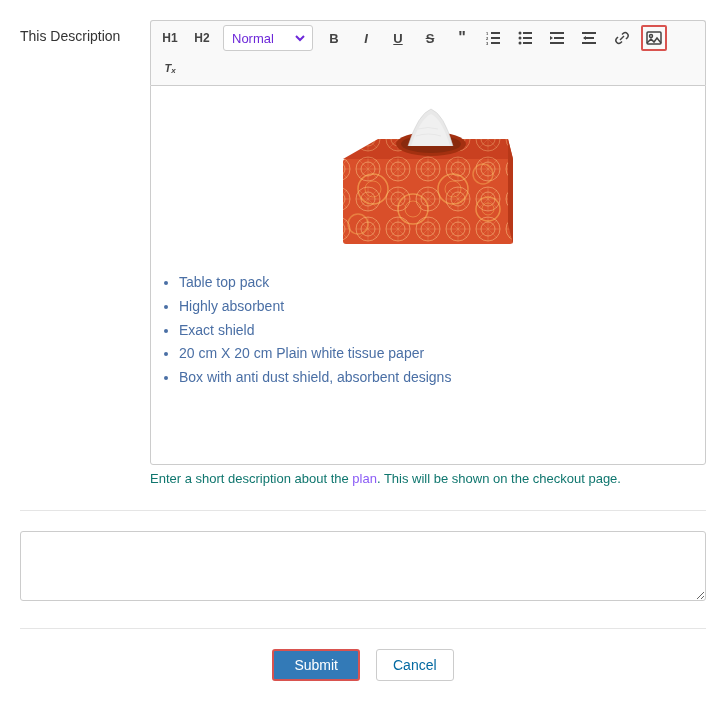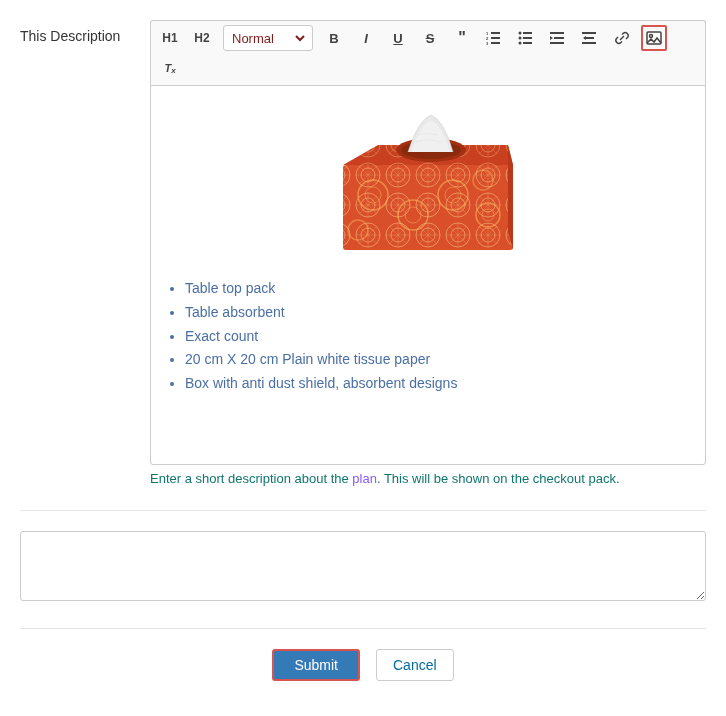--- a/index.html
+++ b/index.html
@@ -80,21 +80,21 @@
       height: 26px;
       margin: 0 2px;
     }
 
     .rte-select {
       border: none;
       background: transparent;
       font-size: 13px;
       cursor: pointer;
       outline: none;
-      color: #7f1d1d;
+      color: #6d28d9;
     }
 
     .rte-toolbar-row {
       display: flex;
       align-items: center;
       gap: 6px;
       width: 100%;
     }
 
     .toolbar-second-row {
@@ -103,21 +103,21 @@
       gap: 2px;
       width: 100%;
       margin-top: 2px;
     }
 
     
     .rte-content {
       border: 1px solid #ccc;
       border-radius: 0 0 3px 3px;
       min-height: 380px;
-      padding: 14px;
+      padding: 8px;
       background: #fff;
     }
 
     .rte-image-container {
       text-align: center;
       margin-bottom: 14px;
     }
 
     .rte-list {
       list-style: disc;
@@ -312,29 +312,29 @@
           <circle cx="130" cy="95" r="8" fill="none" stroke="rgba(255,200,100,0.4)" stroke-width="1"></circle>
           <circle cx="165" cy="115" r="12" fill="none" stroke="rgba(255,200,100,0.5)" stroke-width="1.5"></circle>
           <circle cx="165" cy="115" r="6" fill="none" stroke="rgba(255,200,100,0.4)" stroke-width="1"></circle>
           <circle cx="160" cy="80" r="10" fill="none" stroke="rgba(255,200,100,0.4)" stroke-width="1.5"></circle>
           <circle cx="35" cy="130" r="10" fill="none" stroke="rgba(255,200,100,0.4)" stroke-width="1.5"></circle>
         </svg>
       </div>
 
       <ul class="rte-list">
         <li>Table top pack</li>
-        <li>Table absorbent</li>
-        <li>Exact count</li>
+        <li>Highly absorbent</li>
+        <li>Exact shield</li>
         <li>20 cm X 20 cm Plain white tissue paper</li>
         <li>Box with anti dust shield, absorbent designs</li>
       </ul>
     </div>
 
     <p class="help-text">
-      <span>Enter a short description about the </span><span style="color:#8b5cf6;">plan</span><span>. This will be shown on the checkout pack.</span>
+      <span>Enter a short description about the </span><span style="color:#8b5cf6;">plan</span><span>. This will be shown on the checkout page.</span>
     </p>
   </div>
 </div>
 
 <hr class="form-divider">
 
 <div class="form-row">
   <div class="form-control-wrap">
     <textarea class="metadata-textarea" style=""></textarea>
   </div>

